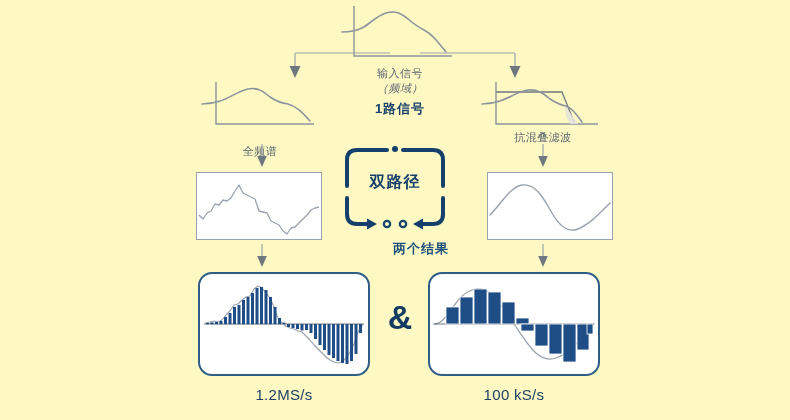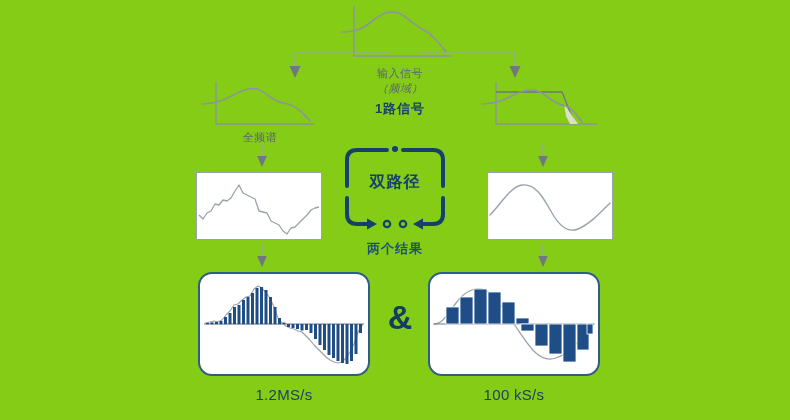--- a/index.html
+++ b/index.html
@@ -10,21 +10,21 @@
     width: 790px;
     height: 420px;
     background: #edf4fd;
     font-family: "Liberation Sans", "DejaVu Sans", sans-serif;
     overflow: hidden;
   }
   #stage {
     position: relative;
     width: 790px;
     height: 420px;
-    background: #84cc16;
+    background: #fef9c3;
   }
   .abs { position: absolute; }
 
   
   .cap {
     color: #5a6472;
     font-size: 11px;
     text-align: center;
     letter-spacing: 0.5px;
     white-space: nowrap;
@@ -34,21 +34,21 @@
     font-size: 13px;
     font-weight: 700;
     text-align: center;
     white-space: nowrap;
     letter-spacing: 1px;
   }
   .cap-mid {
     color: #1d4f7c;
     font-size: 13px;
     font-weight: 700;
-    text-align: center;
+    text-align: right;
     white-space: nowrap;
     letter-spacing: 1px;
   }
   .rate {
     color: #1c3f63;
     font-size: 15px;
     text-align: center;
     white-space: nowrap;
     letter-spacing: 0.3px;
   }
@@ -123,21 +123,21 @@
     </svg>
   </div>
 
   <div class="abs" style="left:200px; top:78px; width:120px; height:56px;">
     <svg width="120" height="56" viewBox="0 0 120 56">
       <path d="M16,4 L16,46 L114,46" fill="none" stroke="#8c949e" stroke-width="1.4"></path>
       <path d="M2,26 C10,26 14,25 20,23 C30,20 36,14 48,11 C58,9 64,14 70,19
                C76,23 80,25 88,26 C96,28 102,34 110,43" fill="none" stroke="#8c949e" stroke-width="1.6" stroke-linecap="round"></path>
     </svg>
   </div>
-  <div class="abs cap" style="left:200px; top:130px; width:120px;text-align:center;">全频谱</div>
+  <div class="abs cap" style="left:200px; top:144px; width:120px;text-align:center;">全频谱</div>
 
   <div class="abs" style="left:255px; top:144px; width:14px; height:24px;">
     <svg width="14" height="24" viewBox="0 0 14 24">
       <path d="M7,0 L7,13" stroke="#9aa3ad" stroke-width="1.2" fill="none"></path>
       <polygon points="2.2,12 11.8,12 7,23" fill="#6f7780"></polygon>
     </svg>
   </div>
 
   <div class="abs wave-box" style="left:196px; top:172px; width:126px; height:68px;">
     <svg width="124" height="66" viewBox="0 0 124 66">
@@ -208,20 +208,21 @@
 
   <div class="abs" style="left:478px; top:78px; width:130px; height:56px;">
     <svg width="130" height="56" viewBox="0 0 130 56">
       <path d="M18,4 L18,46 L120,46" fill="none" stroke="#8c949e" stroke-width="1.4"></path>
       <path d="M18,14 L84,14 L96,44" fill="none" stroke="#6f7780" stroke-width="1.3"></path>
       <path d="M86,26 L88,38 L92,46 L100,46 Z" fill="#e6e2dc" opacity="0.9"></path>
       <path d="M4,26 C12,26 16,25 22,23 C32,20 38,14 50,12 C60,11 66,16 72,21
                C78,25 82,27 88,28 C94,30 98,36 104,44" fill="none" stroke="#8c949e" stroke-width="1.6" stroke-linecap="round"></path>
     </svg>
   </div>
+  <div class="abs cap" style="left:478px; top:130px; width:130px;">抗混叠滤波</div>
 
   <div class="abs" style="left:536px; top:144px; width:14px; height:24px;">
     <svg width="14" height="24" viewBox="0 0 14 24">
       <path d="M7,0 L7,13" stroke="#9aa3ad" stroke-width="1.2" fill="none"></path>
       <polygon points="2.2,12 11.8,12 7,23" fill="#6f7780"></polygon>
     </svg>
   </div>
 
   <div class="abs wave-box" style="left:487px; top:172px; width:126px; height:68px;">
     <svg width="124" height="66" viewBox="0 0 124 66">

